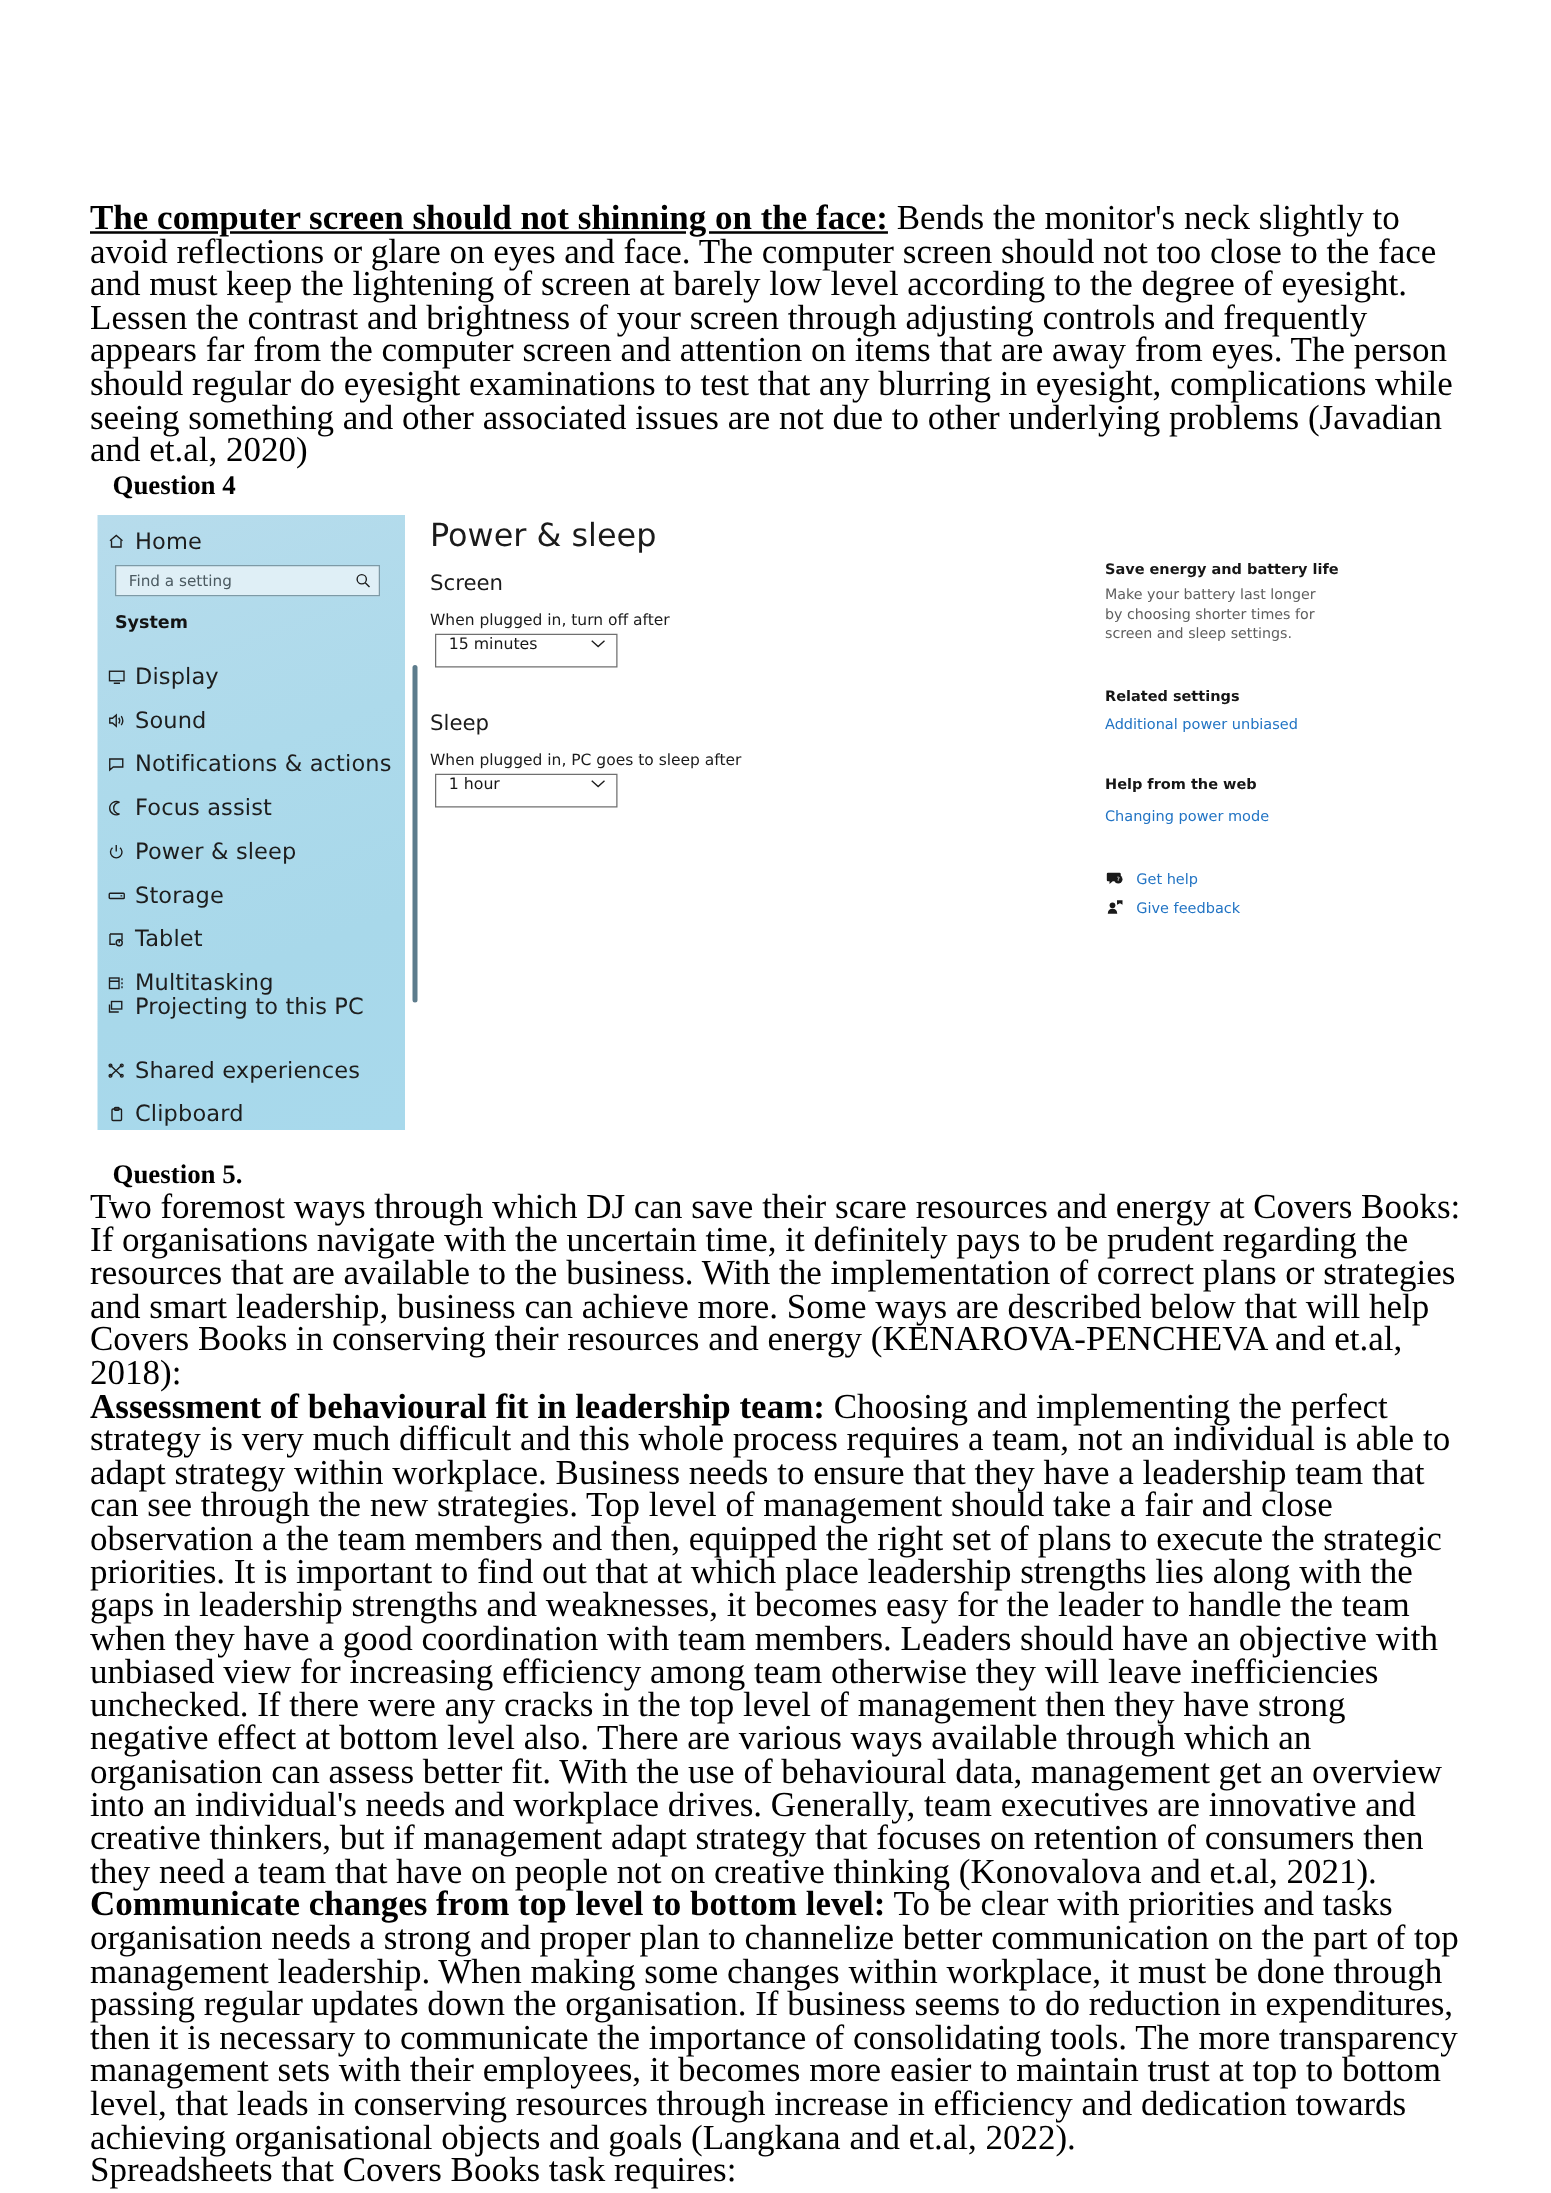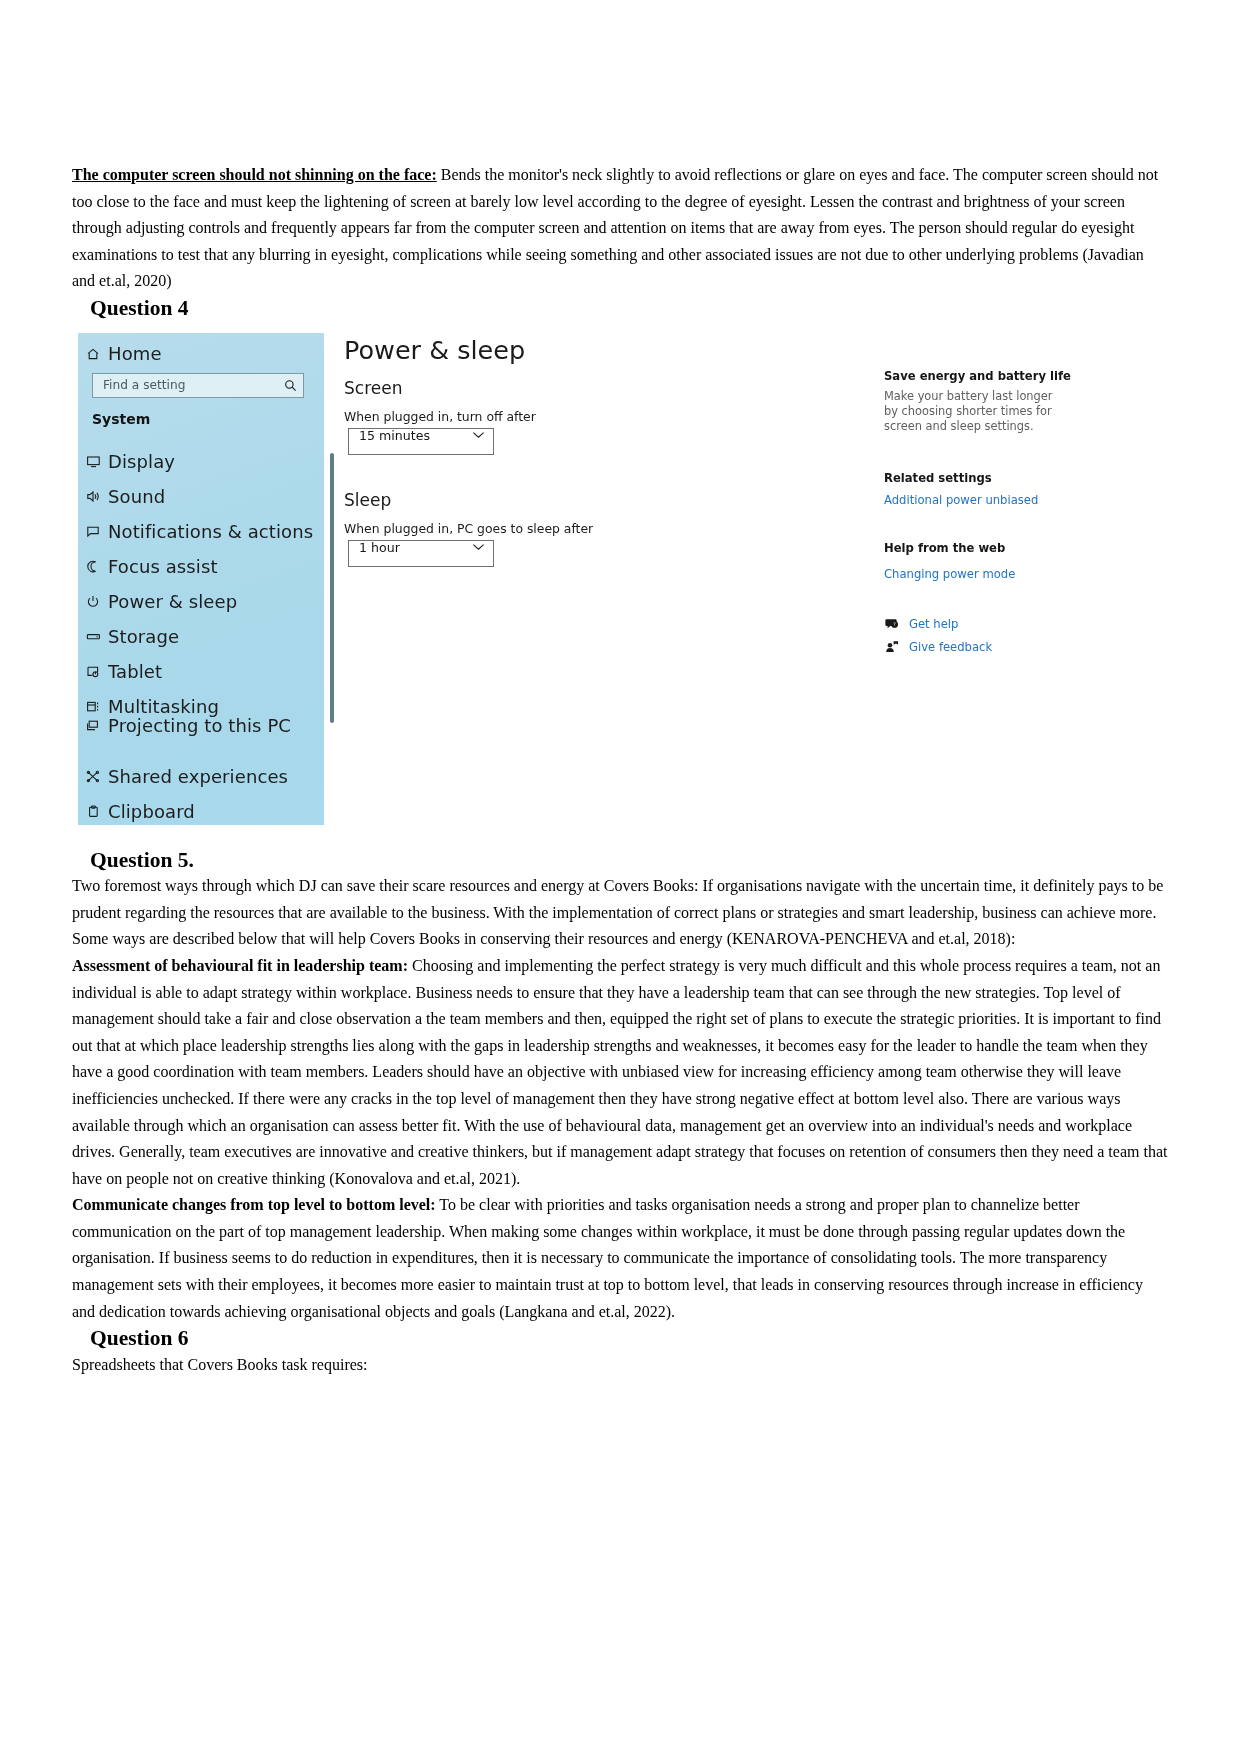--- a/index.html
+++ b/index.html
@@ -26,21 +26,21 @@
   .content {
     position: absolute;
     left: 72px;
     top: 162px;
     width: 1098px;
   }
 
   
   p.body-text {
     margin: 0;
-    font-size: 16px;
+    font-size: 28px;
     line-height: 26.6px;
     text-align: left;
     color: #000;
   }
   .run-bold-underline {
     font-weight: bold;
     text-decoration: underline;
   }
   .run-bold {
     font-weight: bold;
@@ -432,18 +432,17 @@
     </div>
 
     <p class="heading-q" style="margin-top:18px">Question 5.</p>
 
     <p class="body-text">Two foremost ways through which DJ can save their scare resources and energy at Covers Books: If organisations navigate with the uncertain time, it definitely pays to be prudent regarding the resources that are available to the business. With the implementation of correct plans or strategies and smart leadership, business can achieve more. Some ways are described below that will help Covers Books in conserving their resources and energy (KENAROVA-PENCHEVA and et.al, 2018):</p>
 
     <p class="body-text"><span class="run-bold">Assessment of behavioural fit in leadership team:</span><span> Choosing and implementing the perfect strategy is very much difficult and this whole process requires a team, not an individual is able to adapt strategy within workplace. Business needs to ensure that they have a leadership team that can see through the new strategies. Top level of management should take a fair and close observation a the team members and then, equipped the right set of plans to execute the strategic priorities. It is important to find out that at which place leadership strengths lies along with the gaps in leadership strengths and weaknesses, it becomes easy for the leader to handle the team when they have a good coordination with team members. Leaders should have an objective with unbiased view for increasing efficiency among team otherwise they will leave inefficiencies unchecked. If there were any cracks in the top level of management then they have strong negative effect at bottom level also. There are various ways available through which an organisation can assess better fit. With the use of behavioural data, management get an overview into an individual's needs and workplace drives. Generally, team executives are innovative and creative thinkers, but if management adapt strategy that focuses on retention of consumers then they need a team that have on people not on creative thinking (Konovalova and et.al, 2021).</span></p>
 
     <p class="body-text"><span class="run-bold">Communicate changes from top level to bottom level:</span><span> To be clear with priorities and tasks organisation needs a strong and proper plan to channelize better communication on the part of top management leadership. When making some changes within workplace, it must be done through passing regular updates down the organisation. If business seems to do reduction in expenditures, then it is necessary to communicate the importance of consolidating tools. The more transparency management sets with their employees, it becomes more easier to maintain trust at top to bottom level, that leads in conserving resources through increase in efficiency and dedication towards achieving organisational objects and goals (Langkana and et.al, 2022).</span></p>
 
-    <p class="heading-q">Question 6</p>
 
     <p class="body-text">Spreadsheets that Covers Books task requires:</p>
 
   </div>
 </div>
 
 </body></html>

